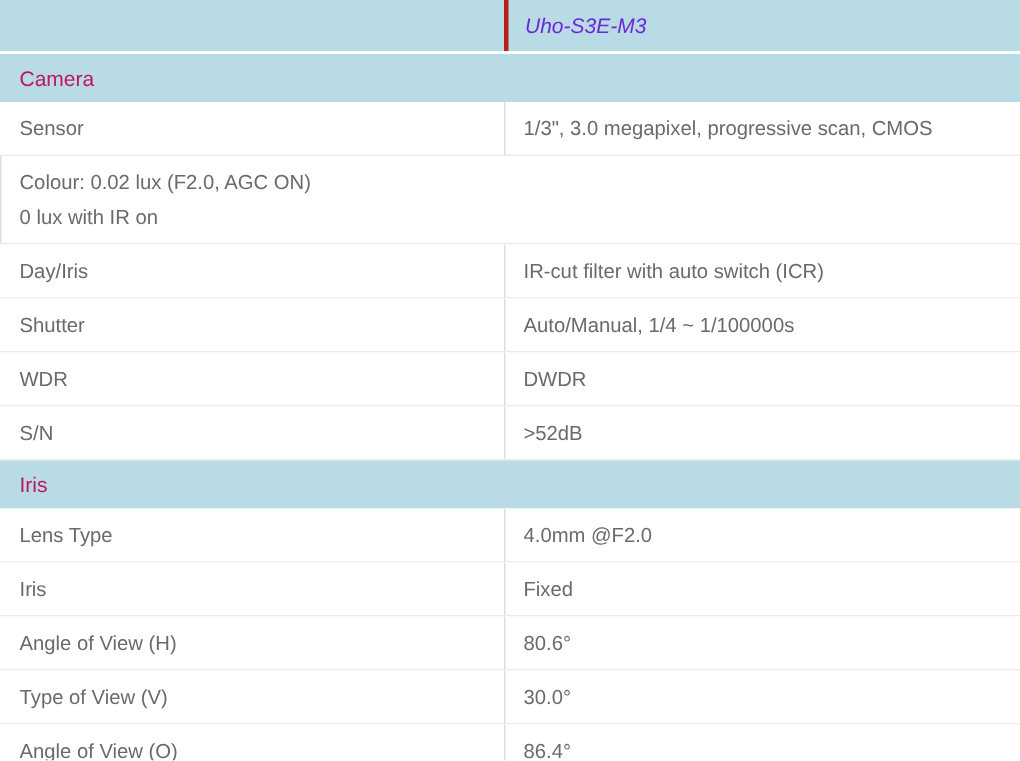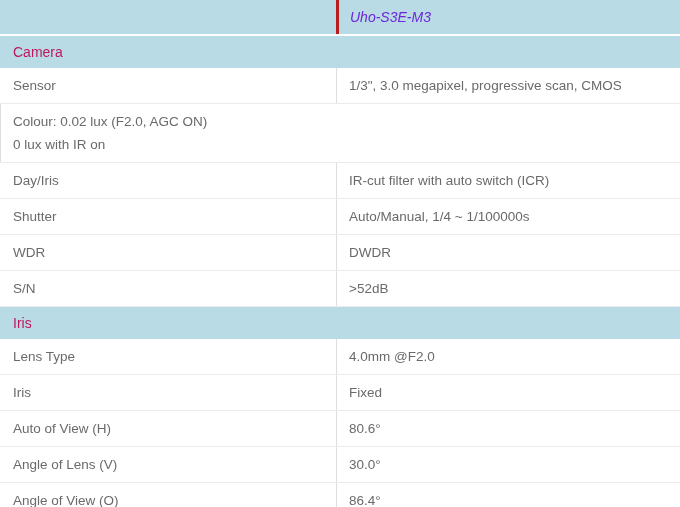--- a/index.html
+++ b/index.html
@@ -112,25 +112,25 @@
       </div>
       <div class="spec-row">
         <div class="spec-label">Lens Type</div>
         <div class="spec-value">4.0mm @F2.0</div>
       </div>
       <div class="spec-row">
         <div class="spec-label">Iris</div>
         <div class="spec-value">Fixed</div>
       </div>
       <div class="spec-row">
-        <div class="spec-label">Auto of View (H)</div>
+        <div class="spec-label">Angle of View (H)</div>
         <div class="spec-value">80.6°</div>
       </div>
       <div class="spec-row">
-        <div class="spec-label">Angle of Lens (V)</div>
+        <div class="spec-label">Type of View (V)</div>
         <div class="spec-value">30.0°</div>
       </div>
       <div class="spec-row">
         <div class="spec-label">Angle of View (O)</div>
         <div class="spec-value">86.4°</div>
       </div>
     </div>
 </div>
 
 </body></html>

